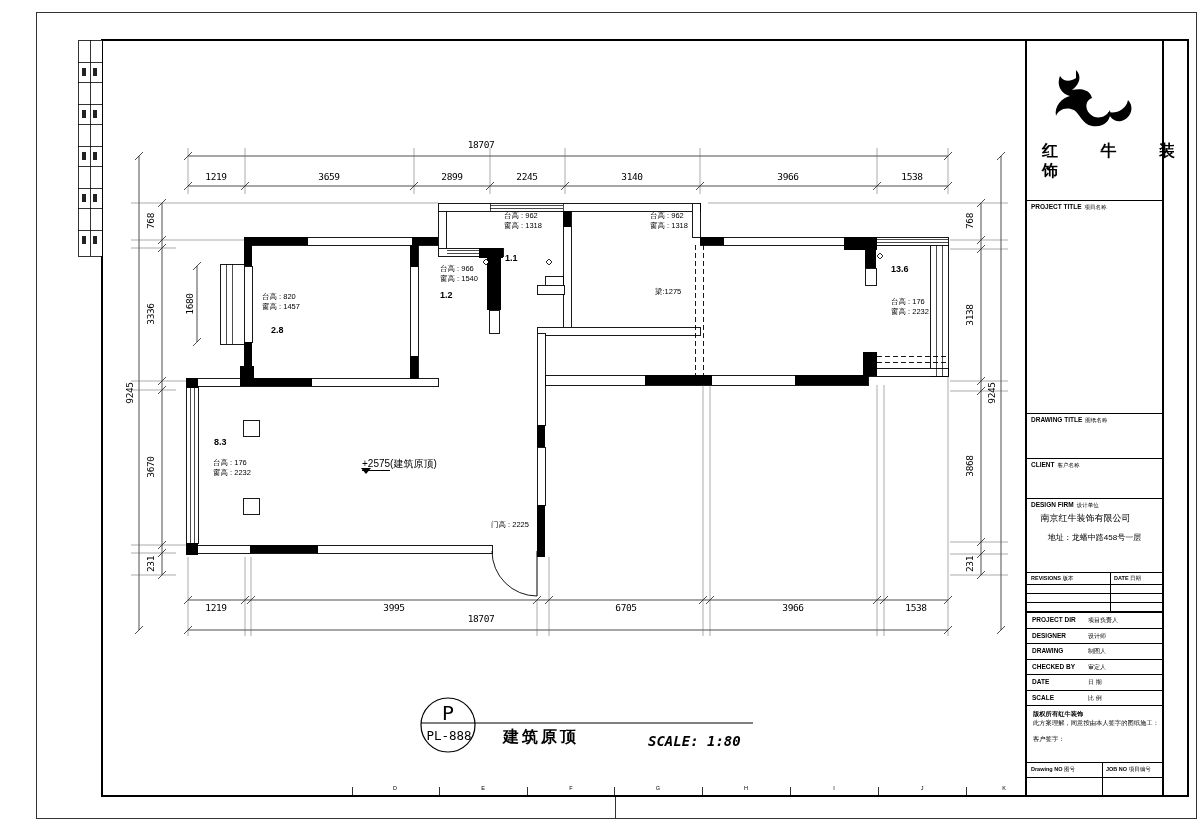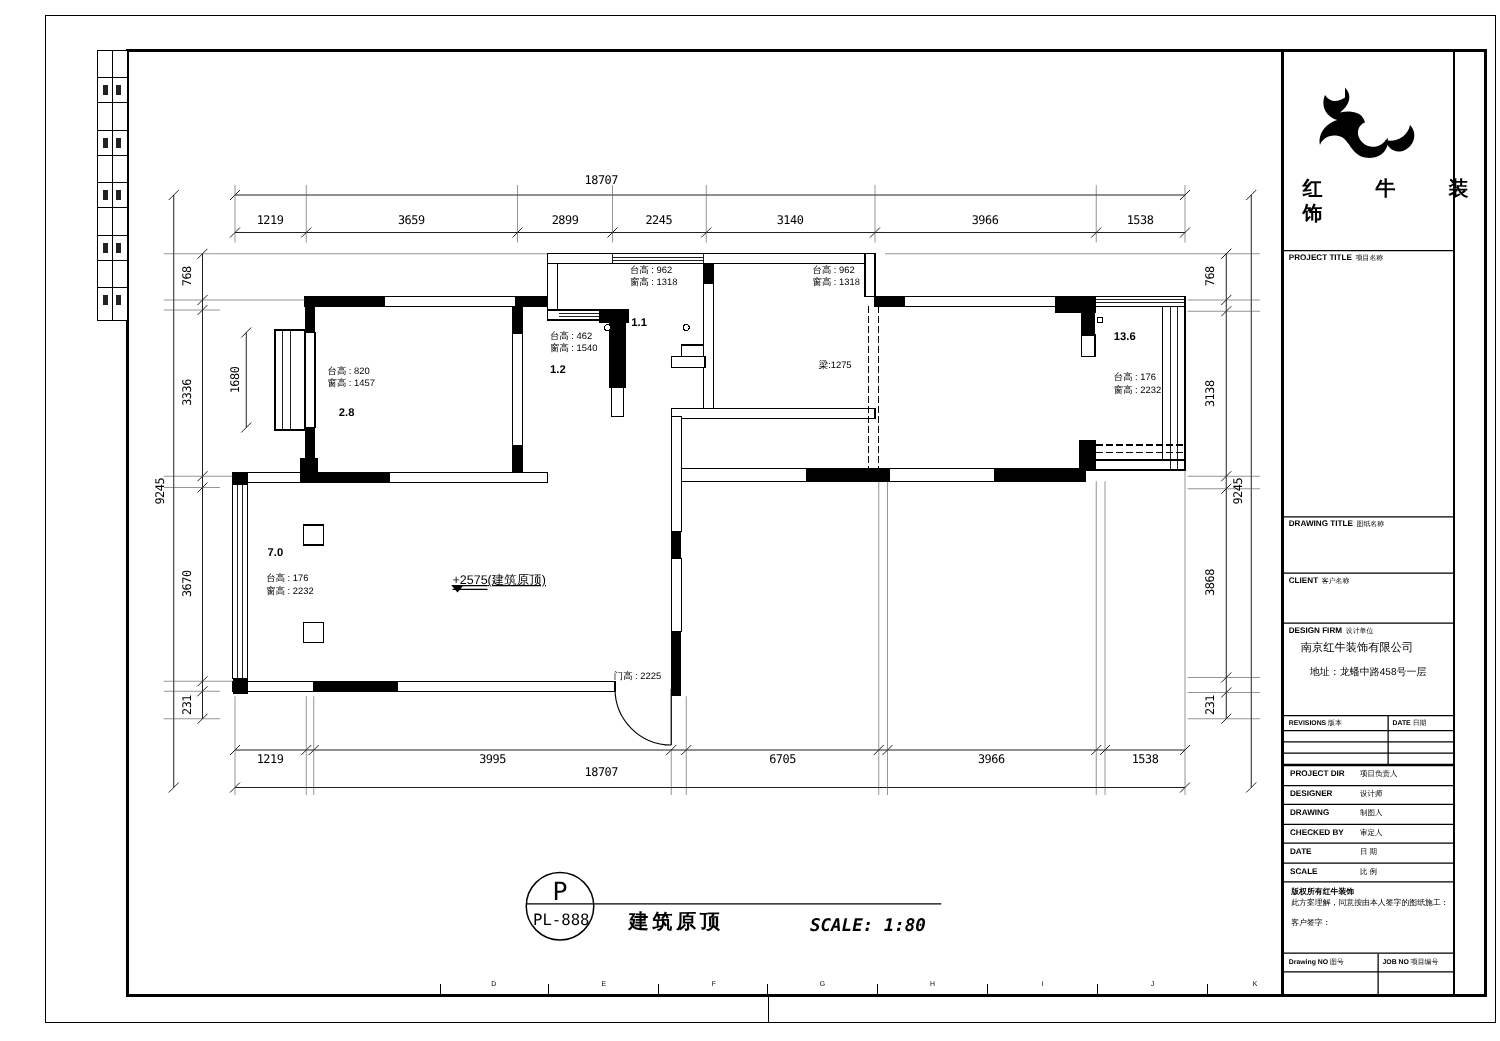--- a/index.html
+++ b/index.html
@@ -7,21 +7,21 @@
          font-family:"Liberation Sans",sans-serif;color:#000;}
   .lw{position:absolute;left:0;top:0;}
   
   .dim{position:absolute;font:9.5px "DejaVu Sans Mono",monospace;letter-spacing:-0.4px;
        white-space:nowrap;transform:translateX(-50%);}
   .dimv{position:absolute;font:9.5px "DejaVu Sans Mono",monospace;letter-spacing:-0.4px;
         white-space:nowrap;transform:translate(-50%,-50%) rotate(-90deg);}
   
   .ann{position:absolute;font:7.5px/9.5px "Liberation Sans",sans-serif;white-space:nowrap;}
   .room{position:absolute;font:bold 9px "Liberation Sans",sans-serif;white-space:nowrap;}
-  .lvl{position:absolute;font:10px "Liberation Sans",sans-serif;white-space:nowrap;text-decoration:underline;}
+  .lvl{position:absolute;font:10px "Liberation Sans",sans-serif;white-space:nowrap;}
   .lvl .u{border-bottom:1px solid #000;padding-bottom:1px;}
   .tri{position:absolute;width:0;height:0;border-left:5px solid transparent;
        border-right:5px solid transparent;border-top:6px solid #000;}
   .glet{position:absolute;font:5.5px "Liberation Sans",sans-serif;transform:translateX(-50%);}
   
   .f-p{position:absolute;font:20px "DejaVu Sans Mono",monospace;transform:translateX(-50%);}
   .f-code{position:absolute;font:12.5px "DejaVu Sans Mono",monospace;transform:translateX(-50%);}
   .f-title{position:absolute;font:600 16px "Liberation Sans",sans-serif;letter-spacing:3px;white-space:nowrap;}
   .f-scale{position:absolute;font:italic bold 14px "DejaVu Sans Mono",monospace;white-space:nowrap;}
   
@@ -329,44 +329,44 @@
 
   <div class="ann" style="left:504px;top:211px">
     <div>台高 : 962</div>
       <div>窗高 : 1318</div>
     </div>
   <div class="ann" style="left:650px;top:211px">
     <div>台高 : 962</div>
       <div>窗高 : 1318</div>
     </div>
   <div class="ann" style="left:440px;top:264px">
-    <div>台高 : 462</div>
+    <div>台高 : 966</div>
       <div>窗高 : 1540</div>
     </div>
   <div class="ann" style="left:262px;top:292px">
     <div>台高 : 820</div>
       <div>窗高 : 1457</div>
     </div>
   <div class="ann" style="left:213px;top:458px">
     <div>台高 : 176</div>
       <div>窗高 : 2232</div>
     </div>
   <div class="ann" style="left:891px;top:297px">
     <div>台高 : 176</div>
       <div>窗高 : 2232</div>
     </div>
 
   <span class="room" style="left:505px;top:253px">1.1</span>
   <span class="room" style="left:440px;top:290px">1.2</span>
   <span class="room" style="left:271px;top:325px">2.8</span>
-  <span class="room" style="left:214px;top:437px">7.0</span>
+  <span class="room" style="left:214px;top:437px">8.3</span>
   <span class="room" style="left:891px;top:264px">13.6</span>
 
   <span class="ann" style="left:655px;top:287px">梁:1275</span>
-  <span class="ann" style="left:491px;top:536px">门高 : 2225</span>
+  <span class="ann" style="left:491px;top:520px">门高 : 2225</span>
 
   <div class="lvl" style="left:362px;top:457px">
     <span class="u">+2575</span><span>(建筑原顶)</span>
   </div>
   <div class="tri" style="left:361px;top:468px"></div>
 
   <span class="glet" style="left:395px;top:785px">D</span>
   <span class="glet" style="left:483px;top:785px">E</span>
   <span class="glet" style="left:571px;top:785px">F</span>
   <span class="glet" style="left:658px;top:785px">G</span>

